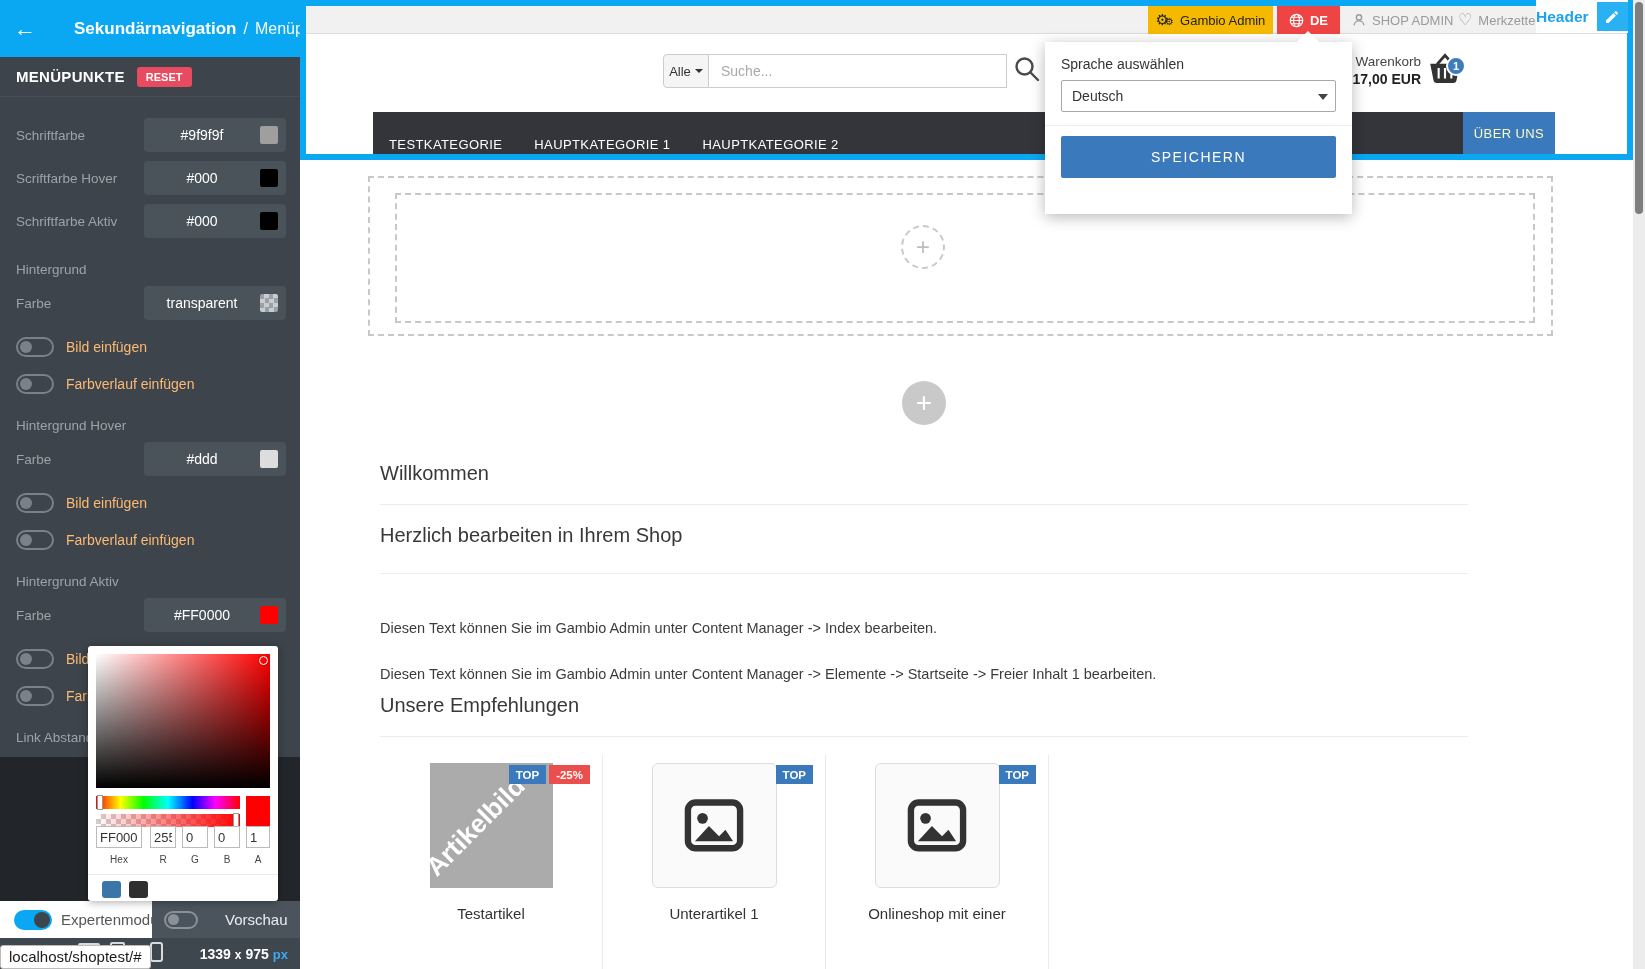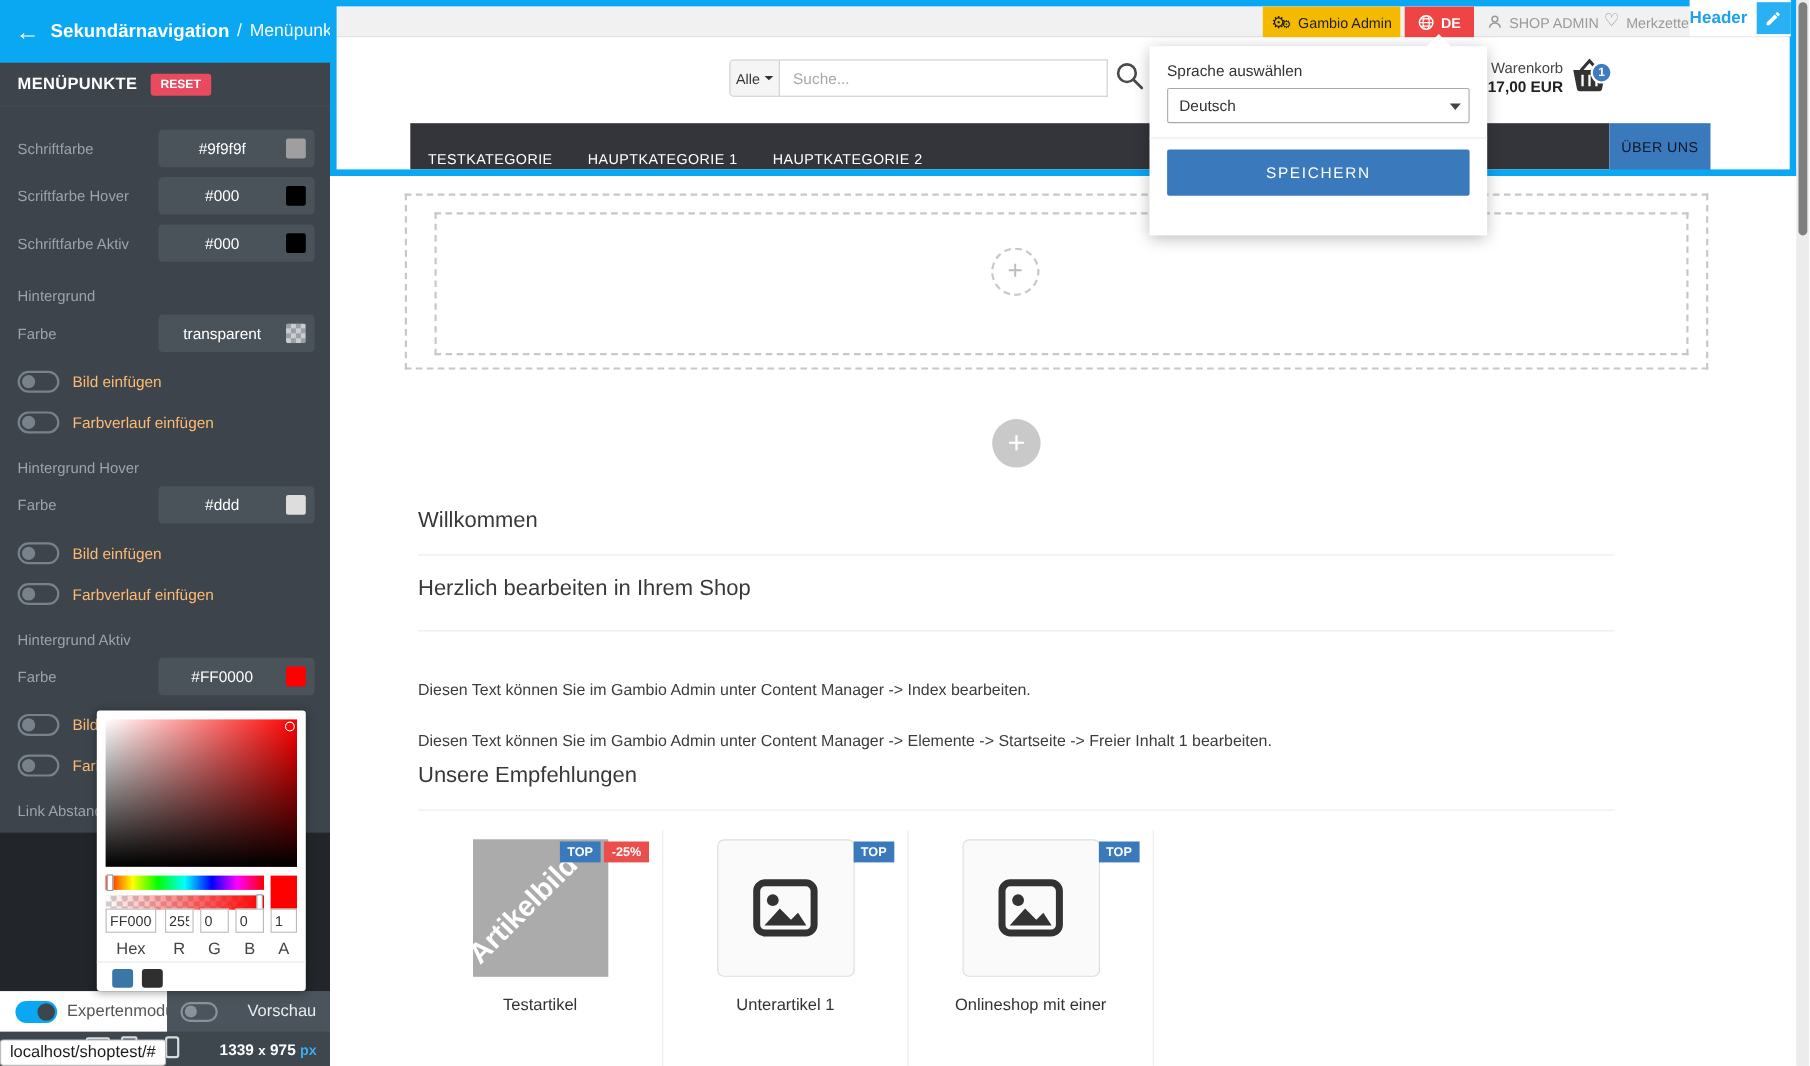--- a/index.html
+++ b/index.html
@@ -34,21 +34,21 @@
   .search-input::placeholder { color:#a9a9a9; }
   .mag { left:713px; top:21px; cursor:pointer; }
   .cart-text { left:1000px; top:20px; width:121px; text-align:right; cursor:pointer; }
   .cart-l1 { font-size:13.5px; color:#444; }
   .cart-l2 { font-size:14px; color:#222; font-weight:bold; margin-top:2px; }
   .basket { left:1126px; top:18px; cursor:pointer; }
   .cart-badge { left:1146px; top:22px; width:20px; height:20px; border-radius:50%; background:#3d7cc0; border:2px solid #fff; color:#fff; font-size:11px; font-weight:bold; display:flex; align-items:center; justify-content:center; }
 
   .pv-nav { left:73px; top:112px; width:1090px; height:42px; background:#34343b; display:flex; align-items:stretch; padding-left:0; }
   .nav-item { padding:12px 16px; line-height:42px; color:#fff; font-size:13px; letter-spacing:.4px; cursor:pointer; }
-  .nav-about { left:1163px; top:112px; width:92px; height:43px; background:#3a7abc; color:#0f172a; font-size:13px; letter-spacing:.4px; display:flex; align-items:center; justify-content:center; cursor:pointer; }
+  .nav-about { left:1163px; top:112px; width:92px; height:43px; background:#3a7abc; color:#fef9c3; font-size:13px; letter-spacing:.4px; display:flex; align-items:center; justify-content:center; cursor:pointer; }
 
   .dash-outer { left:68px; top:176px; width:1185px; height:160px; border:2px dashed #c8c8c8; cursor:pointer; }
   .dash-inner { left:95px; top:193px; width:1140px; height:130px; border:2px dashed #c8c8c8; cursor:pointer; }
   .dash-circle { left:601px; top:225px; width:44px; height:44px; border:2px dashed #c8c8c8; border-radius:50%; color:#bdbdbd; font-size:24px; font-weight:300; display:flex; align-items:center; justify-content:center; cursor:pointer; }
   .solid-circle { left:602px; top:381px; width:44px; height:44px; background:#c9c9c9; border-radius:50%; color:#fff; font-size:28px; font-weight:300; display:flex; align-items:center; justify-content:center; cursor:pointer; }
 
   .c-h { left:80px; width:1088px; font-size:20px; font-weight:400; color:#383838; border-bottom:1px solid #ececec; }
   .c-h1 { top:462px; padding-bottom:19px; }
   .c-h2 { top:524px; padding-bottom:26px; }
   .c-h3 { top:694px; padding-bottom:19px; }
@@ -82,21 +82,21 @@
   .region-edit { width:36px; height:29px; background:#29b1f4; display:flex; align-items:center; justify-content:center; cursor:pointer; }
 
   
   .scrollbar { left:1633px; top:0; width:12px; height:969px; background:#ececec; z-index:70; }
   .scroll-thumb { position:absolute; left:2px; top:2px; width:8px; height:212px; background:#7e7e7e; border-radius:4px; cursor:pointer; }
 
   
   .sidebar { left:0; top:0; width:300px; height:969px; background:#3d444b; z-index:30; overflow:hidden; }
   .sb-head { height:57px; background:#0aa7f3; display:flex; align-items:center; padding:0 14px; color:#fff; white-space:nowrap; overflow:hidden; cursor:pointer; }
   .sb-back { font-size:22px; margin-right:10px; }
-  .sb-bc-title { font-size:17px; font-weight:bold; }
+  .sb-bc-title { font-size:17px; font-weight:bold;margin-left:28px; }
   .sb-bc-sep { font-size:16px; margin:0 7px; opacity:.95; }
   .sb-bc-page { font-size:16px; opacity:.95; }
   .sb-bar { height:40px; display:flex; align-items:center; gap:12px; padding:0 16px; border-bottom:1px solid #474f56; }
   .sb-bar-title { color:#fff; font-size:15px; font-weight:bold; letter-spacing:.3px; }
   .sb-reset { background:#e84a5f; color:#fff; font-size:11px; font-weight:bold; padding:4px 9px; border-radius:3px; cursor:pointer; }
   .sb-body { height:660px; overflow:hidden; }
   .f-row { display:flex; align-items:center; justify-content:space-between; margin:9px 14px 0 16px; }
   .f-row:first-child { margin-top:21px; }
   .f-label { color:#9ca3a9; font-size:13.5px; }
   .pill { width:142px; height:34px; background:#4b535a; border-radius:4px; display:flex; align-items:center; cursor:pointer; }
@@ -134,21 +134,21 @@
   .picker { left:88px; top:646px; width:190px; height:255px; background:#fff; border-radius:3px; box-shadow:0 1px 8px rgba(0,0,0,.35); z-index:50; }
   .pk-sat { position:absolute; left:8px; top:8px; width:174px; height:134px; background:linear-gradient(to bottom, rgba(0,0,0,0), #000), linear-gradient(to right, #fff, #f00); cursor:crosshair; }
   .pk-sat-cursor { position:absolute; right:2px; top:2px; width:9px; height:9px; border:1.5px solid #fff; border-radius:50%; box-shadow:0 0 1px rgba(0,0,0,.8); }
   .pk-hue { position:absolute; left:8px; top:150px; width:144px; height:13px; background:linear-gradient(to right,#f00 0%,#ff0 17%,#0f0 33%,#0ff 50%,#00f 67%,#f0f 83%,#f00 100%); cursor:pointer; }
   .pk-hue .hnd { position:absolute; left:1px; top:-1px; width:6px; height:15px; background:#fff; border:1px solid #999; }
   .pk-alpha { position:absolute; left:8px; top:168px; width:144px; height:13px; background-image:linear-gradient(to right, rgba(255,0,0,0), #f00), repeating-conic-gradient(#cfcfcf 0% 25%, #fff 0% 50%); background-size:auto, 10px 10px; cursor:pointer; }
   .pk-alpha .hnd { position:absolute; right:1px; top:-1px; width:6px; height:15px; background:#fff; border:1px solid #999; }
   .pk-cur { position:absolute; left:158px; top:150px; width:24px; height:31px; background:#f00; }
   .pk-input { position:absolute; top:180px; height:22px; border:1px solid #bbb; font-size:13px; color:#333; padding:0 3px; font-family:inherit; outline:none; }
   .pk-hex { left:8px; width:46px; } .pk-r { left:62px; width:26px; } .pk-g { left:94px; width:26px; } .pk-b { left:126px; width:26px; } .pk-a { left:158px; width:24px; }
-  .pk-lbl { position:absolute; top:208px; font-size:15px; color:#444; text-align:center; }
+  .pk-lbl { position:absolute; top:208px; font-size:10px; color:#444; text-align:center; }
   .lbl-hex { left:8px; width:46px; } .lbl-r { left:62px; width:26px; } .lbl-g { left:94px; width:26px; } .lbl-b { left:126px; width:26px; } .lbl-a { left:158px; width:24px; }
   .pk-divider { position:absolute; left:0; top:228px; width:100%; border-top:1px solid #e8e8e8; }
   .pk-swatches { position:absolute; left:14px; top:235px; display:flex; gap:8px; }
   .pk-swatch { width:19px; height:17px; border-radius:3px; cursor:pointer; }
 </style>
 </head>
 <body>
 
 <div class="app">
 

